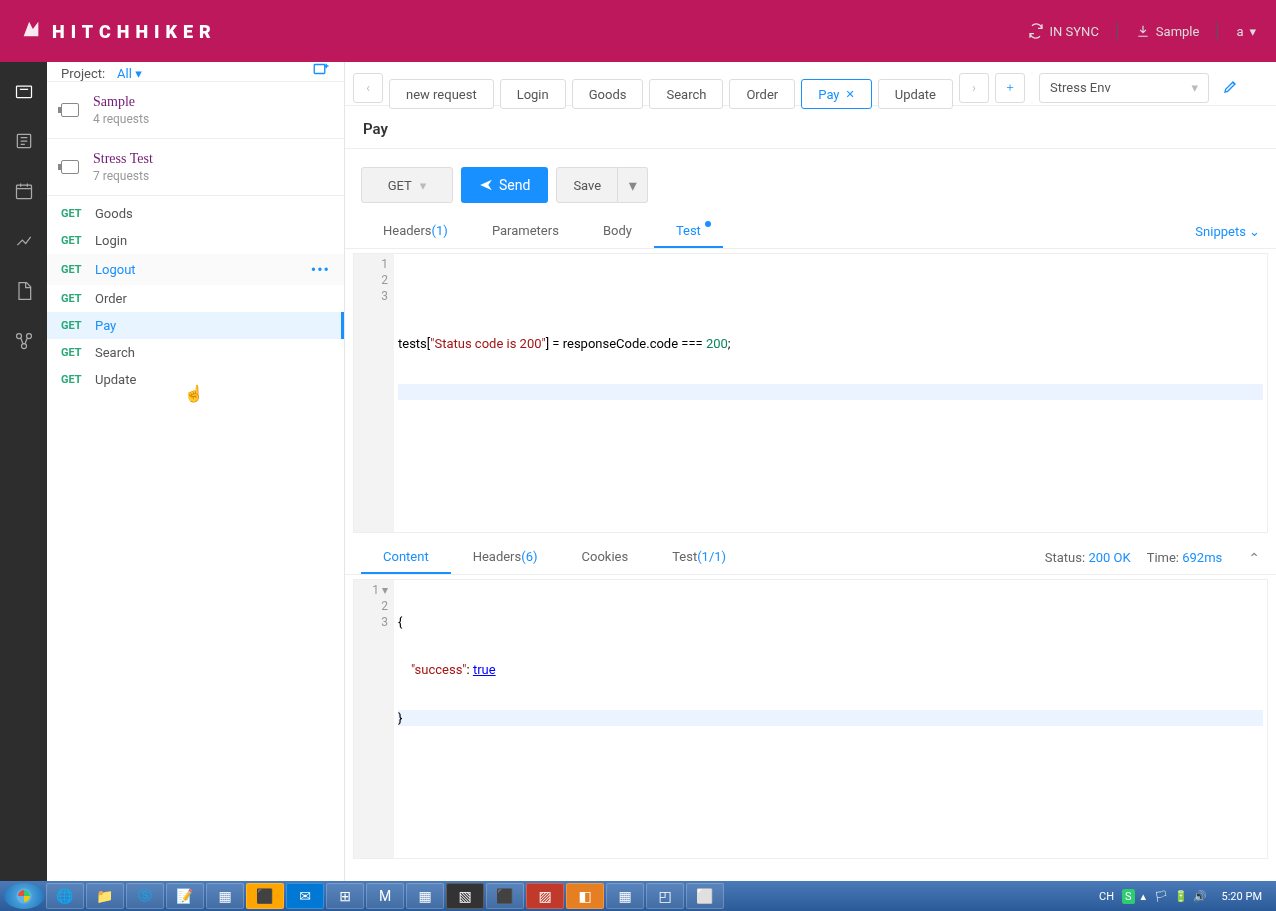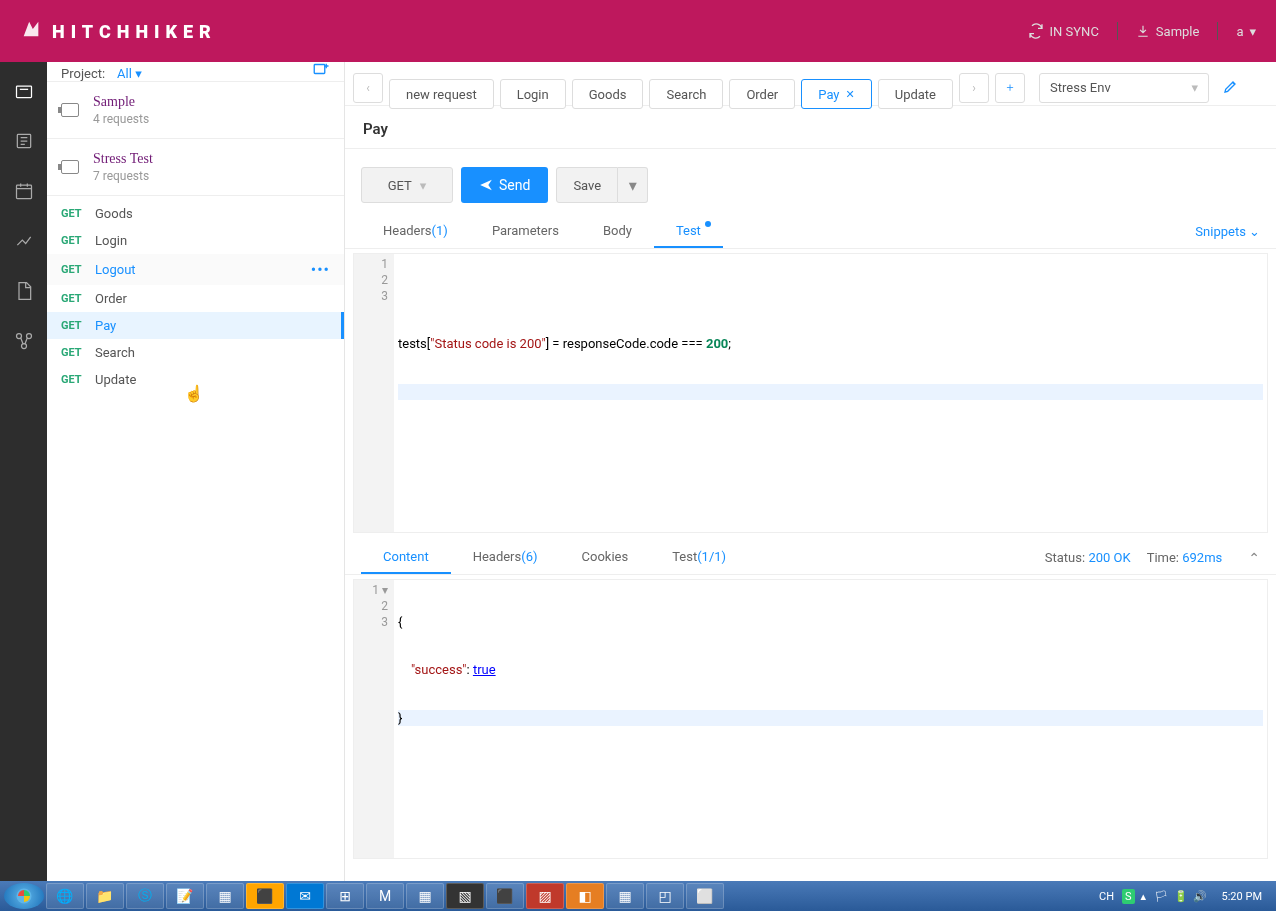--- a/index.html
+++ b/index.html
@@ -85,21 +85,21 @@
 
 .editor { display: flex; font-family: Consolas, Monaco, monospace; font-size: 13px; background: #fff; border: 1px solid #eee; margin: 4px 8px 0; }
 .editor-test { height: 280px; }
 .editor-response { height: 280px; }
 .gutter { width: 40px; background: #f3f3f3; color: #999; text-align: right; padding: 2px 6px 2px 0; user-select: none; }
 .gutter div { line-height: 16px; font-size: 12px; }
 .code-area { flex: 1; padding: 2px 4px; line-height: 16px; white-space: pre; }
 .code-line { min-height: 16px; }
 .code-line.hl { background: #eaf3ff; }
 .tok-str { color: #a31515; }
-.tok-num { color: #098658; font-weight: bold; }
+.tok-num { color: #098658; }
 .tok-kw { color: #0000ff; text-decoration: underline; }
 .tok-prop { color: #a31515; }
 
 
 .response-tabs { display: flex; padding: 0 16px; border-bottom: 1px solid #eee; align-items: center; margin-top: 8px; }
 .status-info { margin-left: auto; display: flex; gap: 16px; font-size: 13px; color: #666; align-items: center; }
 .status-info .val { color: #1890ff; }
 .collapse-icon { color: #888; cursor: pointer; font-size: 14px; margin-left: 10px; }
 
 

